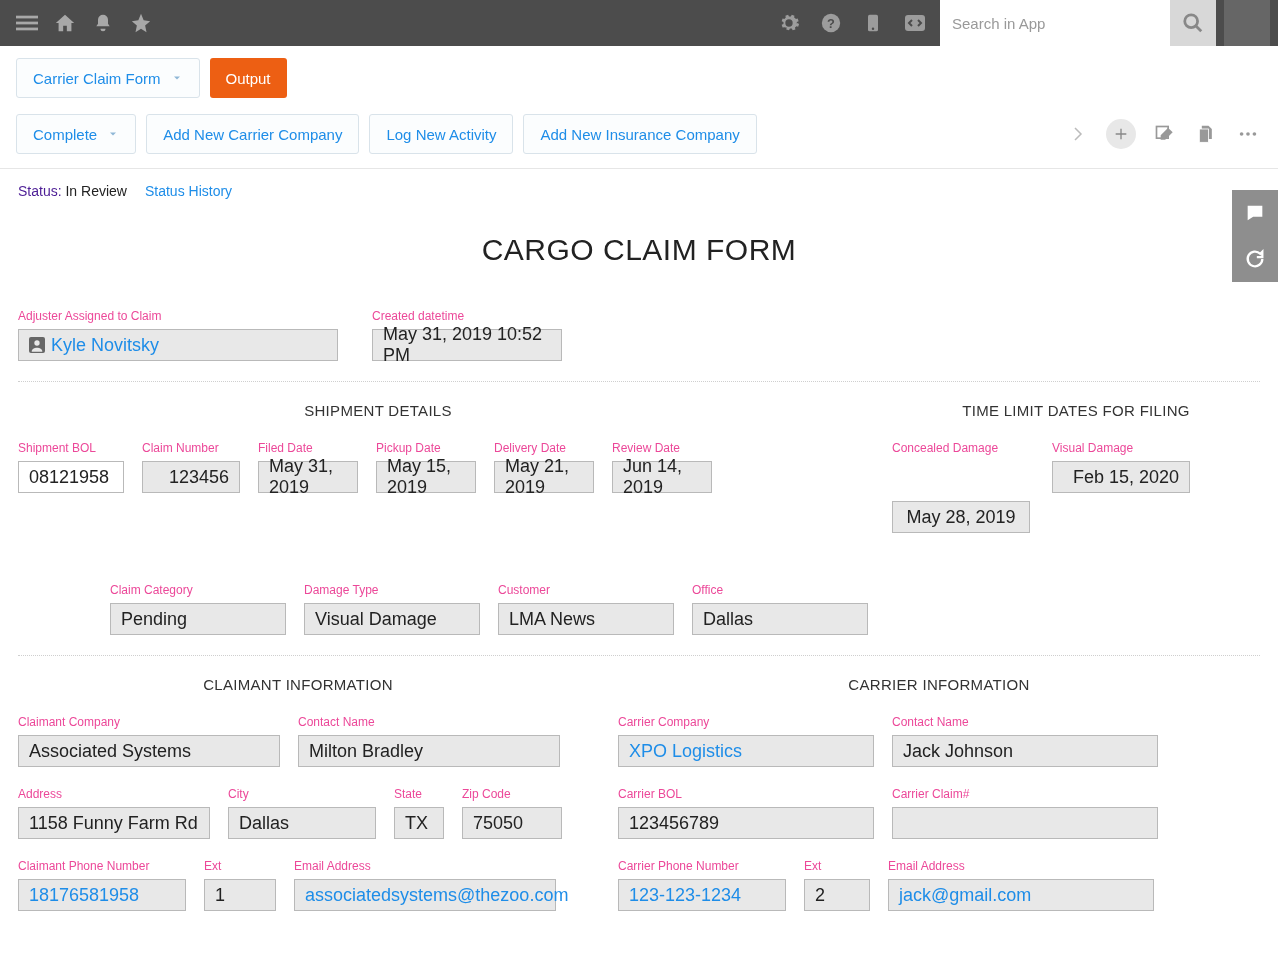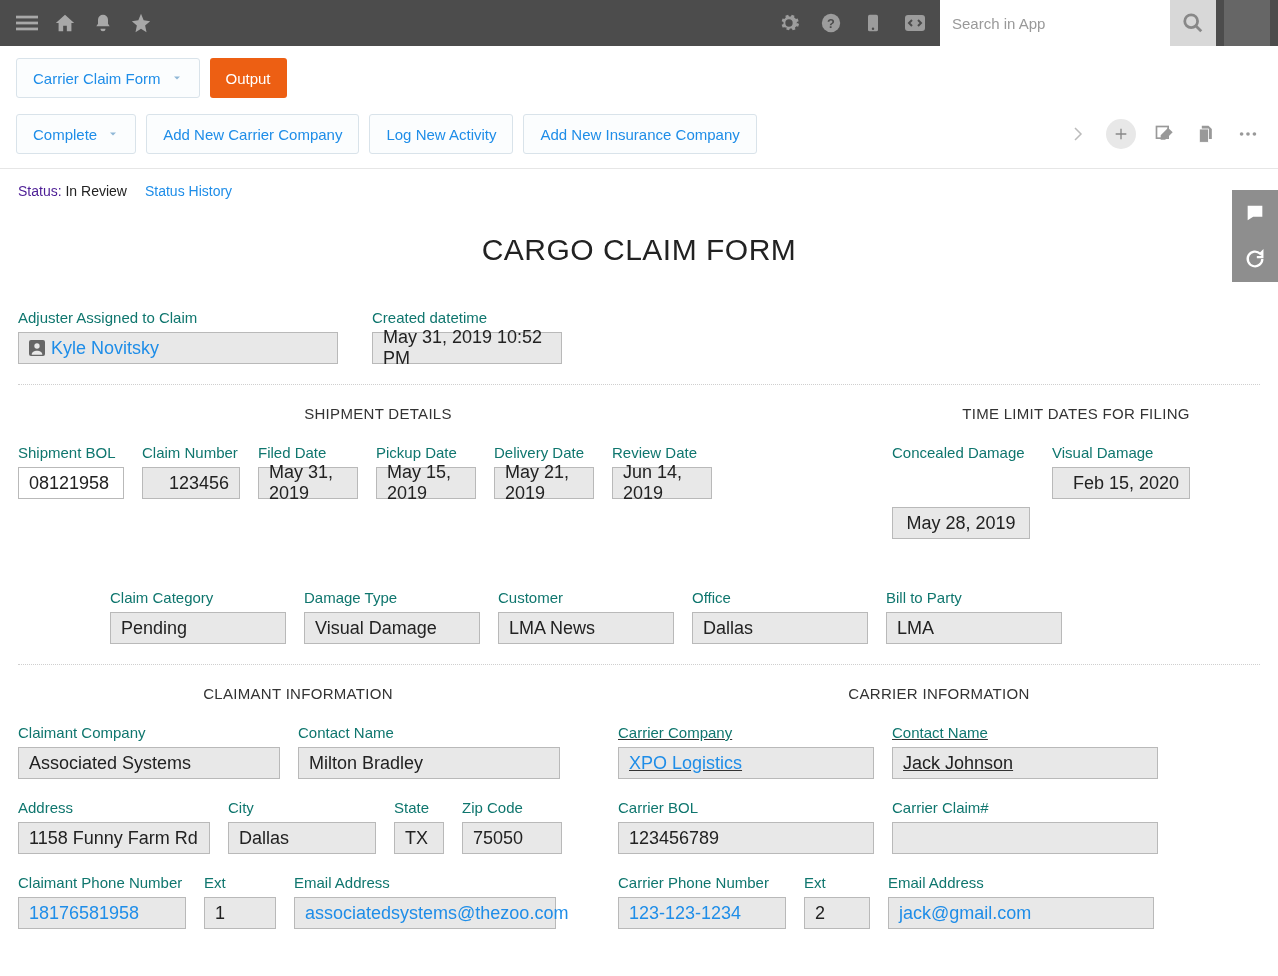--- a/index.html
+++ b/index.html
@@ -89,21 +89,21 @@
     text-align:center; font-size: 30px; font-weight:400; letter-spacing:0.5px;
     color:#222; padding: 28px 0 42px;
     font-family: "Helvetica Neue", "Arial Narrow", Arial, sans-serif;
   }
 
   .row {
     display:flex; gap: 34px; margin-bottom: 14px; flex-wrap:wrap;
     padding-bottom: 6px;
   }
   .field { display:flex; flex-direction:column; gap:6px; }
-  .field-label { color:#0f766e; font-size: 15px; font-weight:400;}
+  .field-label { color:#ec4899; font-size: 12px; font-weight:400;}
   .field-box {
     border:1px solid #b9b9b9; background:#e8e8e8;
     height:32px; padding: 0 10px;
     display:flex; align-items:center;
     font-size:18px; color:#222;
   }
   .field-box.white { background:#fff; }
   .field-box.right { justify-content:flex-end; }
   .field-box a, .link-val { color:#1e8de8; }
   .usericon {
@@ -387,26 +387,20 @@
       <div class="field-box">
           <span>LMA News</span>
         </div>
     </div>
     <div class="field" style="width:176px">
       <div class="field-label">Office</div>
       <div class="field-box">
           <span>Dallas</span>
         </div>
     </div>
-    <div class="field" style="width:176px">
-      <div class="field-label">Bill to Party</div>
-      <div class="field-box">
-          <span>LMA</span>
-        </div>
-    </div>
   </div>
   <hr class="hr-dotted">
 
   <div class="two-col">
 
     <div class="col col-left">
       <div class="section-title">CLAIMANT INFORMATION</div>
       <div class="row" style="gap:18px;">
         <div class="field" style="width:262px">
           <div class="field-label">Claimant Company</div>
@@ -464,21 +458,21 @@
           <div class="field-label">Email Address</div>
           <div class="field-box">
               <span class="link-val">associatedsystems@thezoo.com</span>
             </div>
         </div>
       </div>
     </div>
 
     <div class="col col-right">
       <div class="section-title">CARRIER INFORMATION</div>
-      <div class="row" style="gap:18px;text-decoration:underline;">
+      <div class="row" style="gap:18px;">
         <div class="field" style="width:256px">
           <div class="field-label">Carrier Company</div>
           <div class="field-box">
               <span class="link-val">XPO Logistics</span>
             </div>
         </div>
         <div class="field" style="width:266px">
           <div class="field-label">Contact Name</div>
           <div class="field-box">
               <span>Jack Johnson</span>

